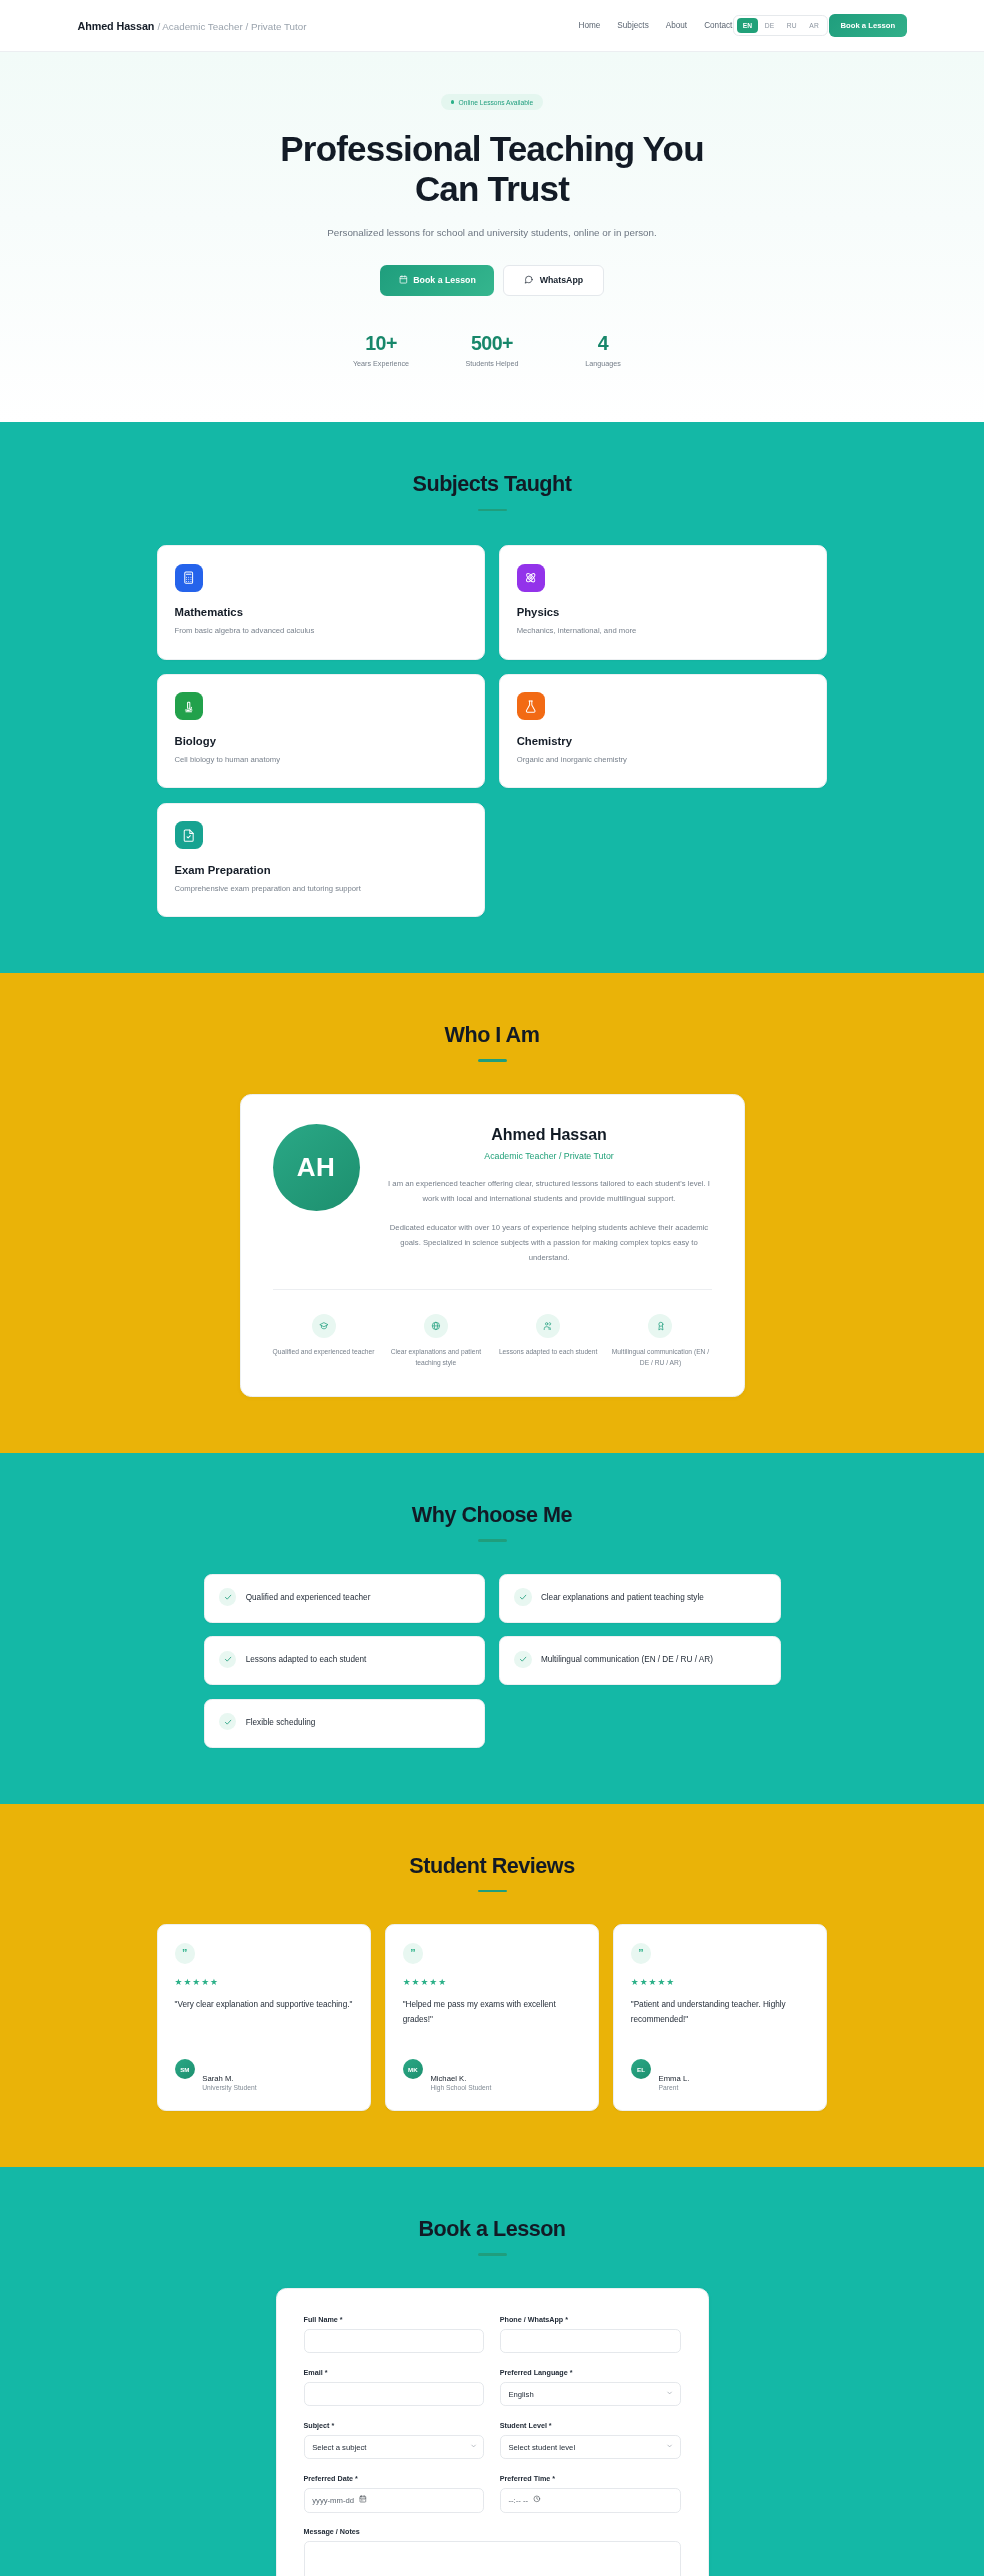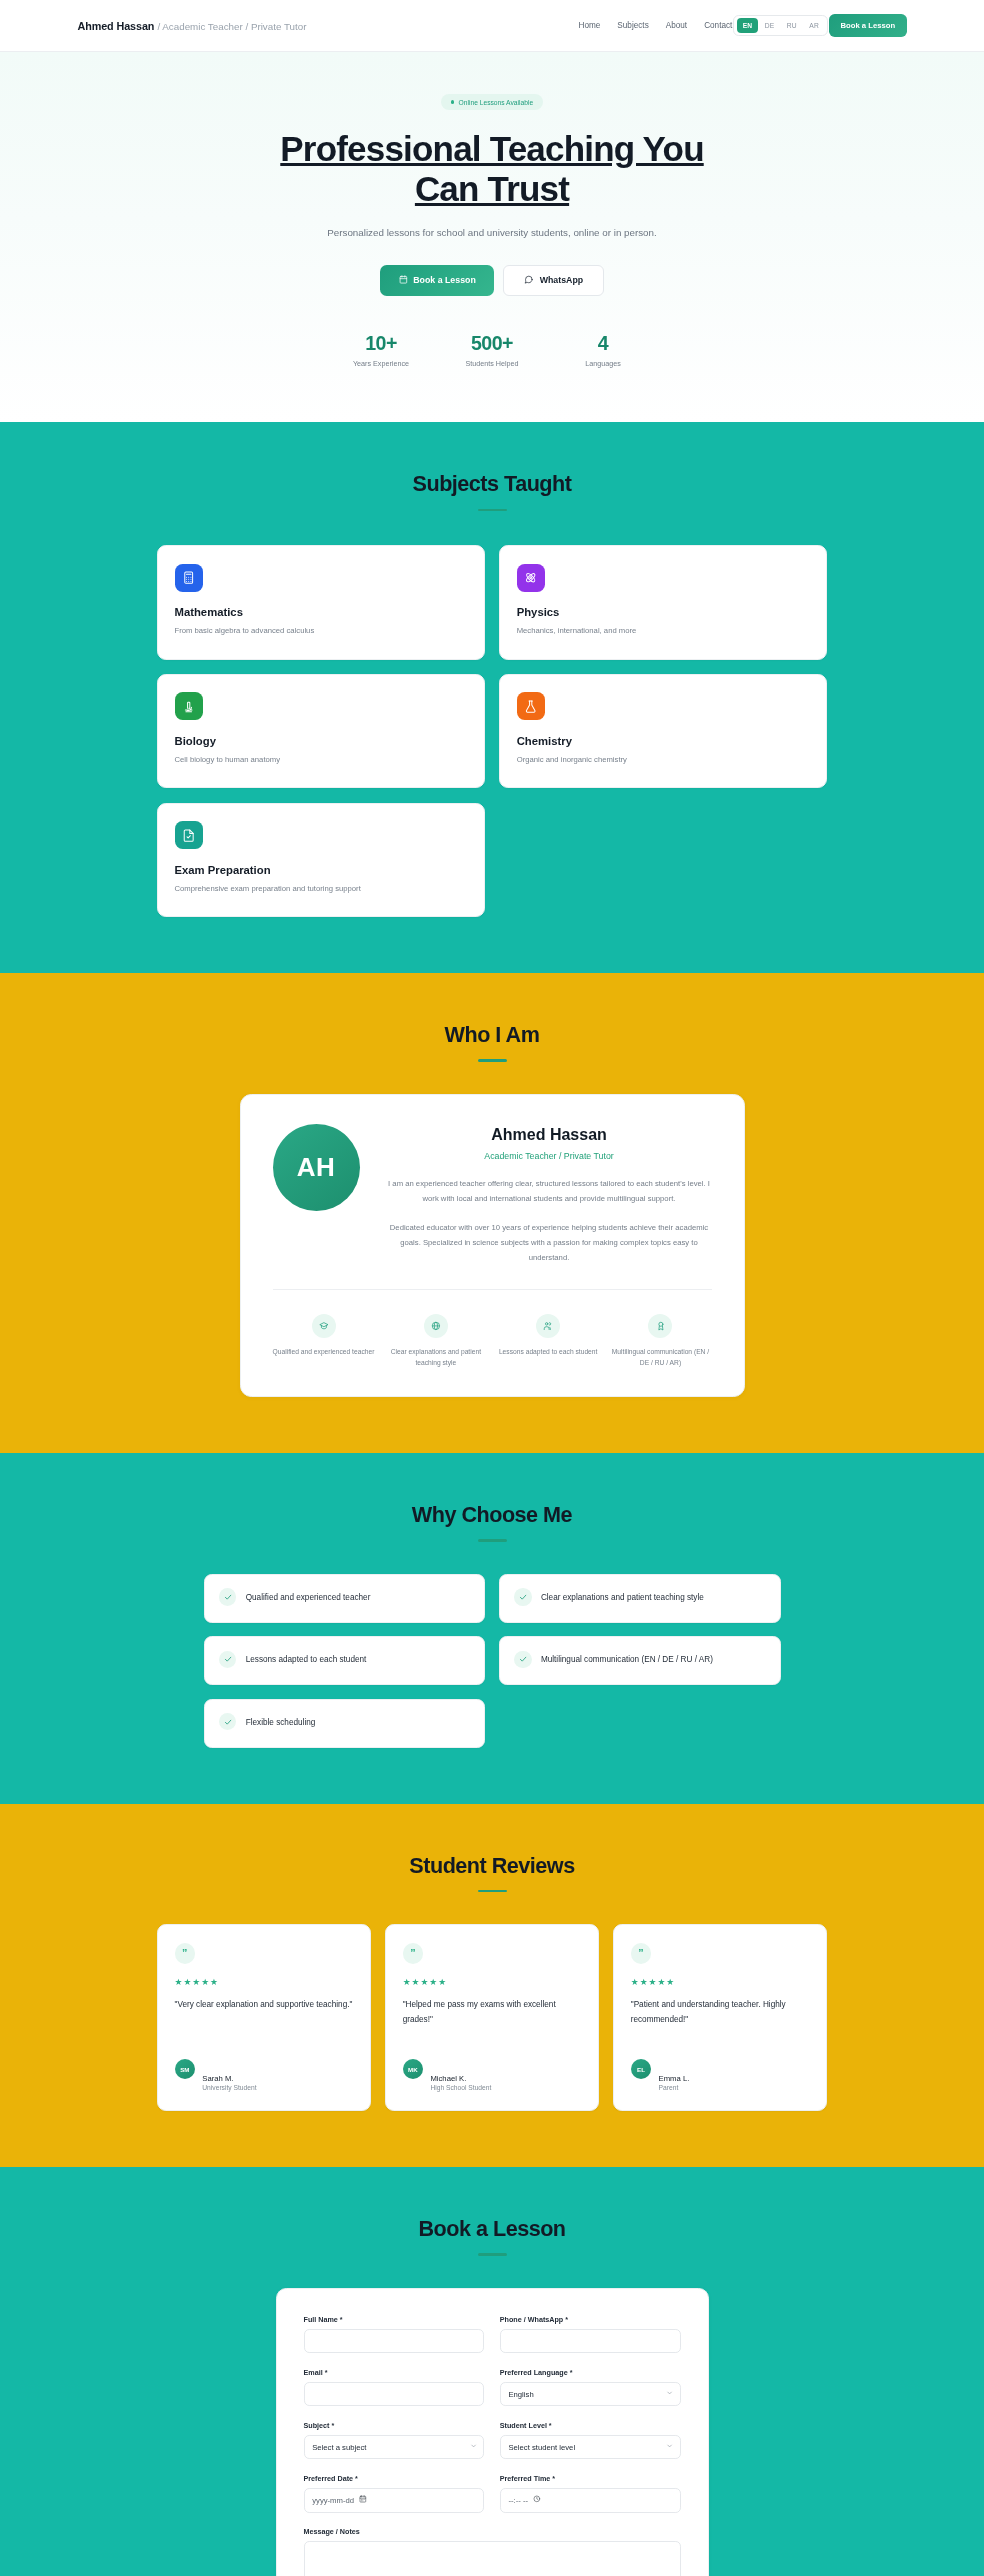--- a/index.html
+++ b/index.html
@@ -59,21 +59,21 @@
   .pill {
     display: inline-flex; align-items: center; gap: 4.1px;
     background: #e4f6ef; color: #1f9e7d;
     font-size: 6.7px; font-weight: 500;
     padding: 4.6px 9.8px; border-radius: 515px;
   }
   .pill .dot { width: 3.6px; height: 3.6px; border-radius: 50%; background: #2bb088; display: inline-block; }
   .hero-title {
     font-size: 35px; line-height: 1.14; font-weight: 700;
     letter-spacing: -0.8px; color: #131b26;
-    margin: 18.5px auto 0; max-width: 515px; text-decoration: underline;
+    margin: 18.5px auto 0; max-width: 515px;
   }
   .hero-sub {
     font-size: 9.8px; line-height: 1.72; color: #6d7682;
     max-width: 412px; margin: 16.5px auto 0;
   }
   .hero-ctas { margin-top: 23px; display: flex; justify-content: center; gap: 8.8px; }
   .btn-primary {
     display: inline-flex; align-items: center; gap: 5.7px;
     background: linear-gradient(135deg,#1f9e7d 0%,#35b68e 100%);
     color: #fff; font-size: 8.8px; font-weight: 600;

